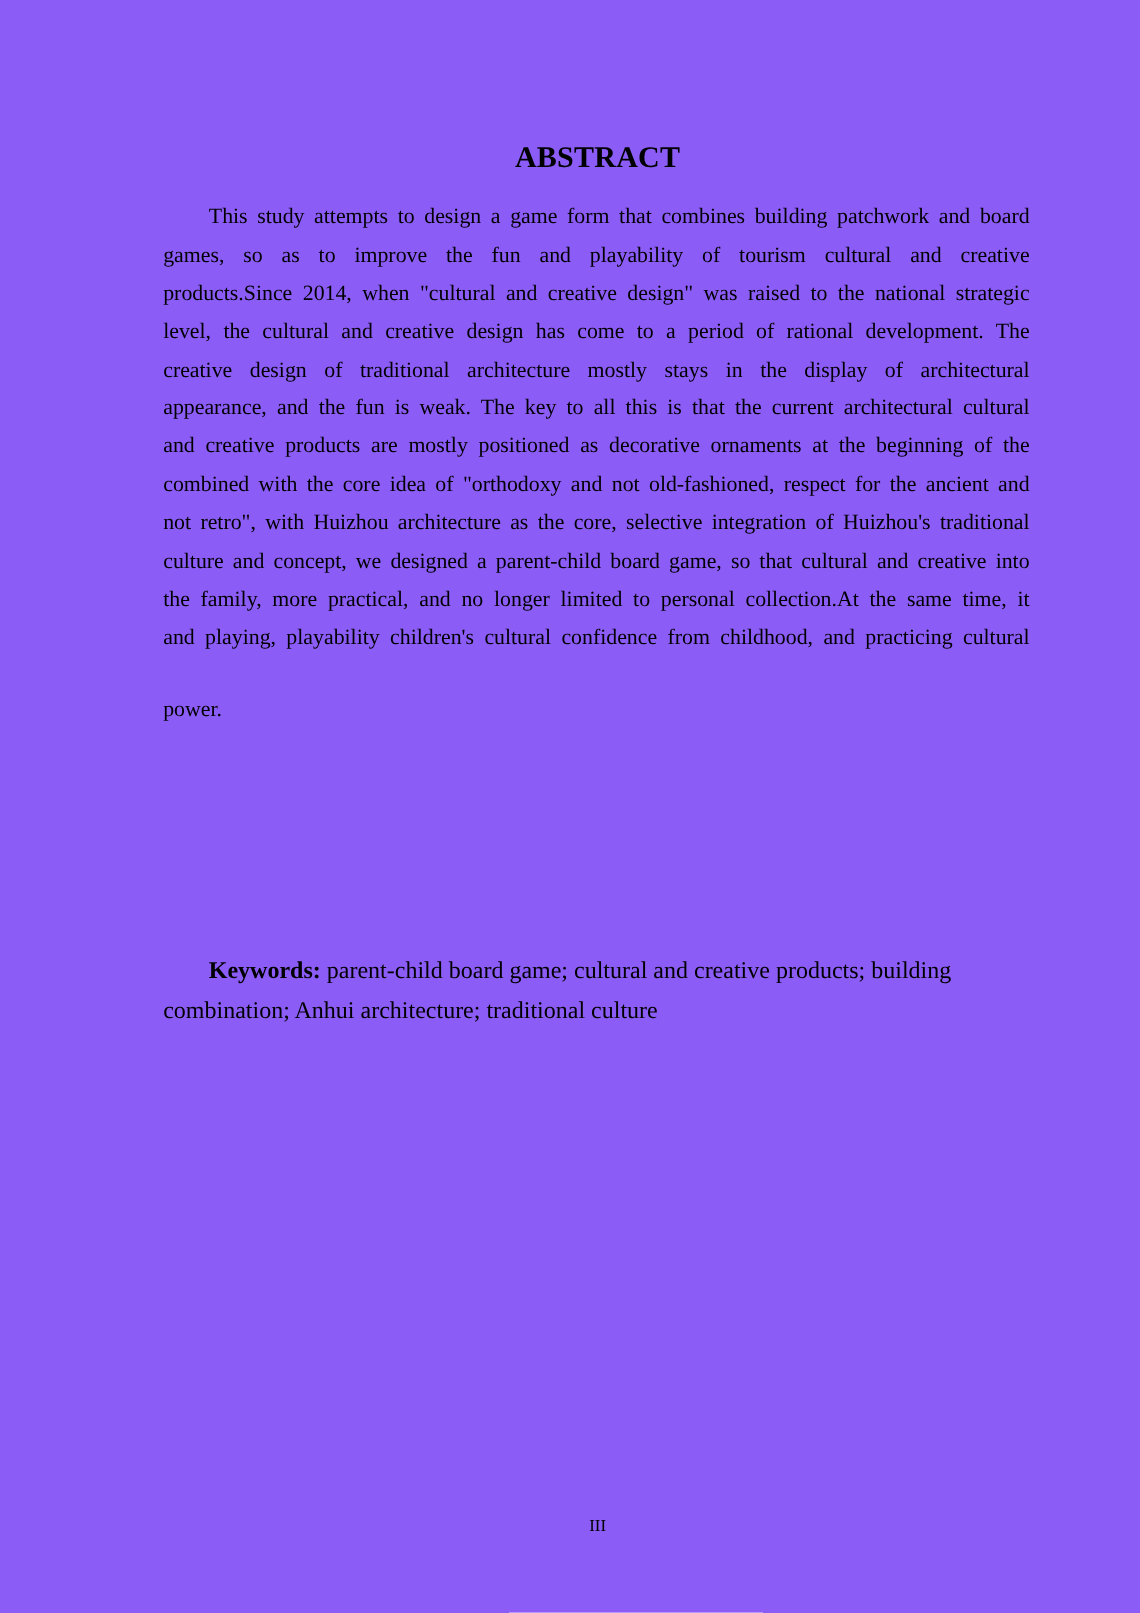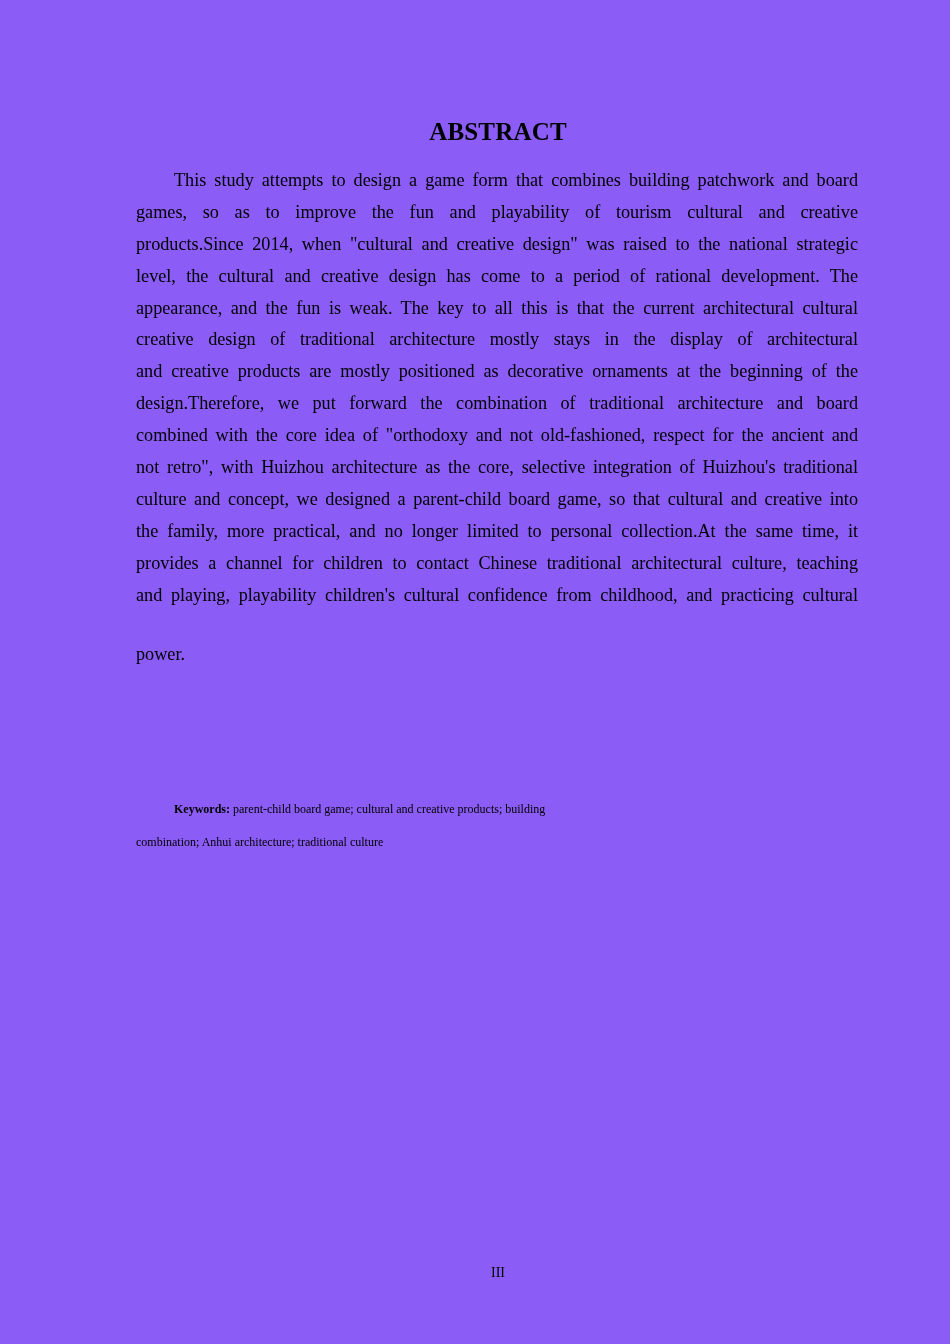--- a/index.html
+++ b/index.html
@@ -53,21 +53,21 @@
     }
     .line.last {
       text-align-last: left;
       margin-top: 28px;
     }
     .keywords {
       position: absolute;
       left: 136px;
       width: 722px;
       top: 793px;
-      font-size: 12px;
+      font-size: 20px;
     }
     .kw-line {
       height: 33px;
       line-height: 33px;
       white-space: nowrap;
     }
     .kw-line.first {
       text-indent: 38px;
     }
     .kw-label {
@@ -88,29 +88,27 @@
 
 <div class="page">
 
   <div class="title">ABSTRACT</div>
 
   <div class="body">
     <div class="line first">This study attempts to design a game form that combines building patchwork and board</div>
     <div class="line">games, so as to improve the fun and playability of tourism cultural and creative</div>
     <div class="line">products.Since 2014, when "cultural and creative design" was raised to the national strategic</div>
     <div class="line">level, the cultural and creative design has come to a period of rational development. The</div>
+    <div class="line">creative design of traditional architecture mostly stays in the display of architectural</div>
     <div class="line">appearance, and the fun is weak. The key to all this is that the current architectural cultural</div>
-    <div class="line">creative design of traditional architecture mostly stays in the display of architectural</div>
     <div class="line">and creative products are mostly positioned as decorative ornaments at the beginning of the</div>
-    <div class="line">design.Therefore, we put forward the combination of traditional architecture and board</div>
     <div class="line">combined with the core idea of "orthodoxy and not old-fashioned, respect for the ancient and</div>
     <div class="line">not retro", with Huizhou architecture as the core, selective integration of Huizhou's traditional</div>
     <div class="line">culture and concept, we designed a parent-child board game, so that cultural and creative into</div>
     <div class="line">the family, more practical, and no longer limited to personal collection.At the same time, it</div>
-    <div class="line">provides a channel for children to contact Chinese traditional architectural culture, teaching</div>
     <div class="line">and playing, playability children's cultural confidence from childhood, and practicing cultural</div>
     <div class="line last">power.</div>
   </div>
 
   <div class="keywords">
     <div class="kw-line first"><span class="kw-label">Keywords:</span><span> parent-child board game; cultural and creative products; building</span></div>
     <div class="kw-line">combination; Anhui architecture; traditional culture</div>
   </div>
 
   <div class="page-number">III</div>

